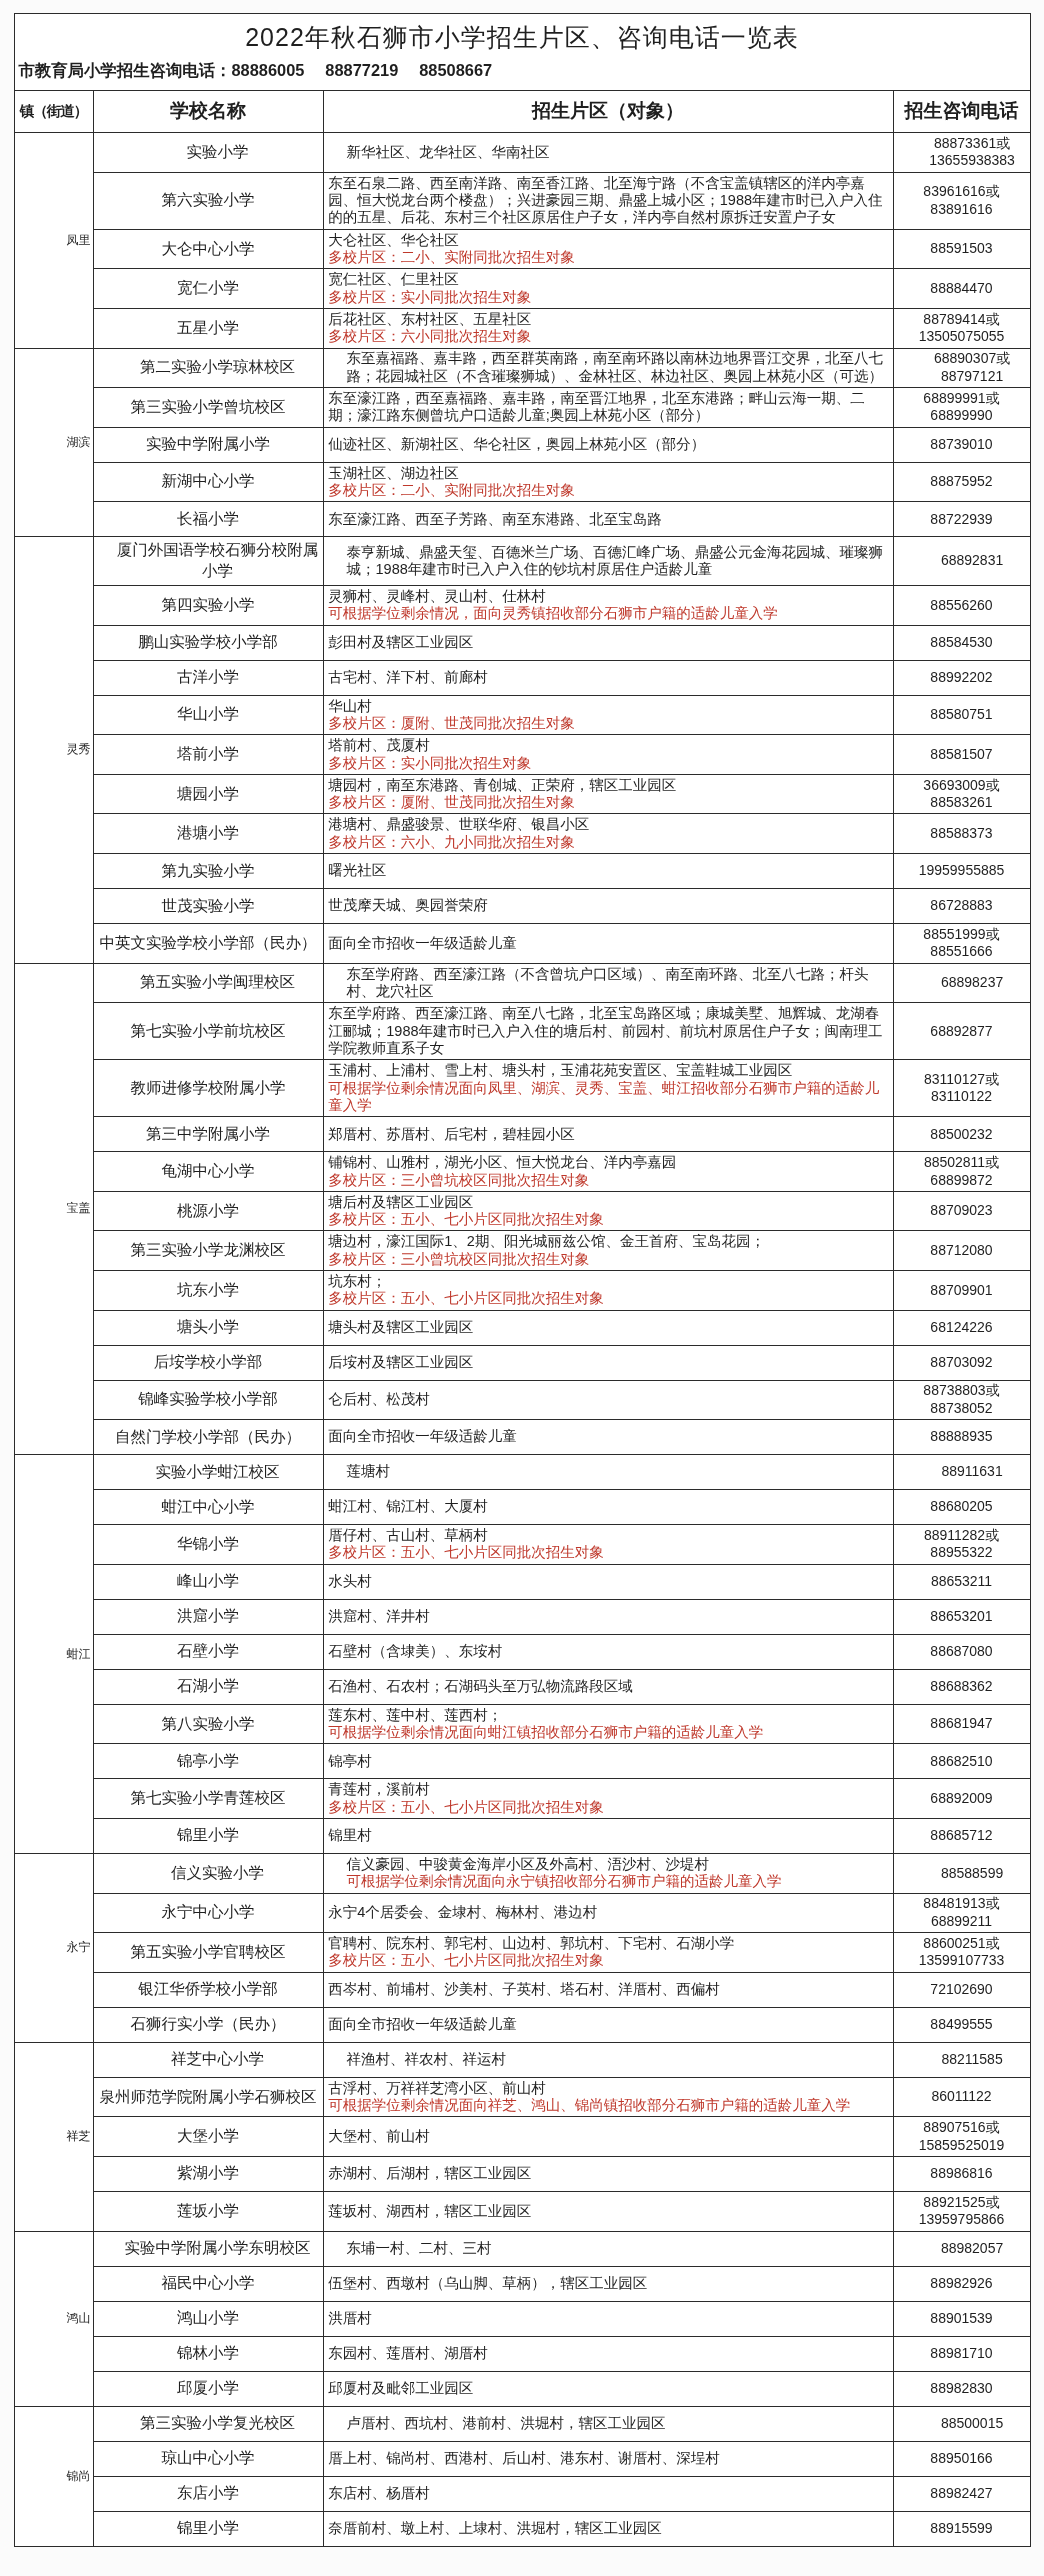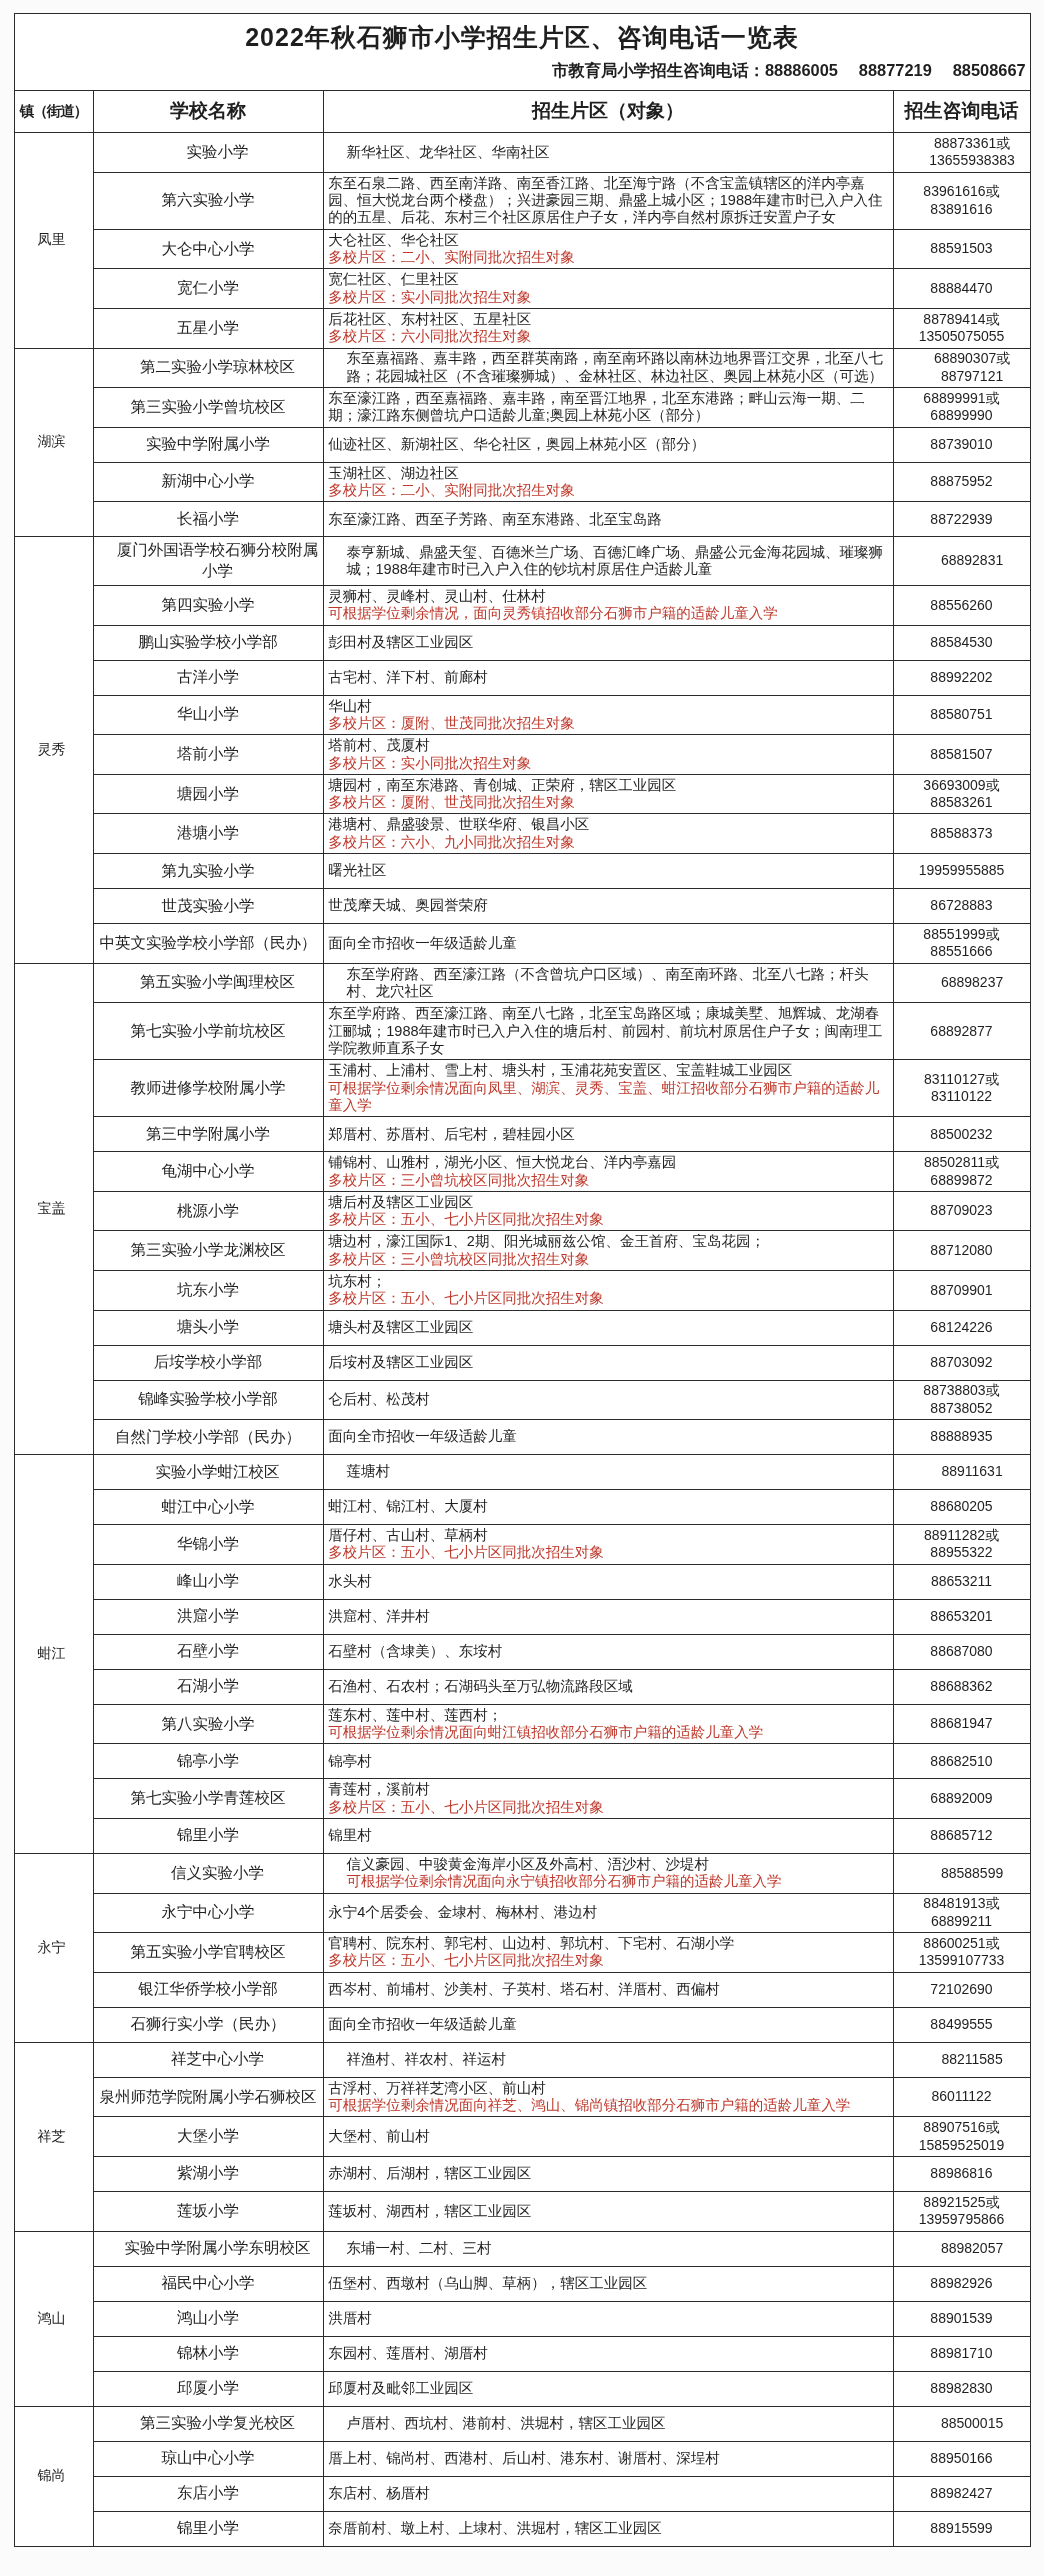--- a/index.html
+++ b/index.html
@@ -34,42 +34,42 @@
   col.c-phone{width:137px;}
 
   td,th{
     border:1px solid var(--border);
     vertical-align:middle;
     overflow:hidden;
   }
   tr.title-row td{
     border-bottom:0 none;
     text-align:center;
-    font-size:25px;font-weight:bold;
+    font-size:25px;font-weight:normal;
     padding:7.7px 3.9px 1.9px 3.9px;
     letter-spacing:1px;
   }
   tr.subtitle-row td{
     border-top:0 none;
-    text-align:right;
+    text-align:left;
     font-size:16.4px;font-weight:bold;
     padding:3.9px 3.9px 7.7px 3.9px;
   }
   tr.header-row th{
     font-size:19px;font-weight:bold;
     text-align:center;
     padding:7.7px 1px;
     white-space:nowrap;
     border-bottom:1.9px solid var(--border);
   }
   tr.header-row th:first-child{letter-spacing:-1px;font-size:14.5px;}
 
   td.town{
-    text-align:left;
-    font-size:14px;
+    text-align:right;
+    font-size:12px;
     padding:1.9px;
   }
   td.school{
     text-align:center;
     font-size:15.5px;
     padding:2.9px 3.9px;
     height:35px;
   }
   td.district{
     font-size:14.5px;

